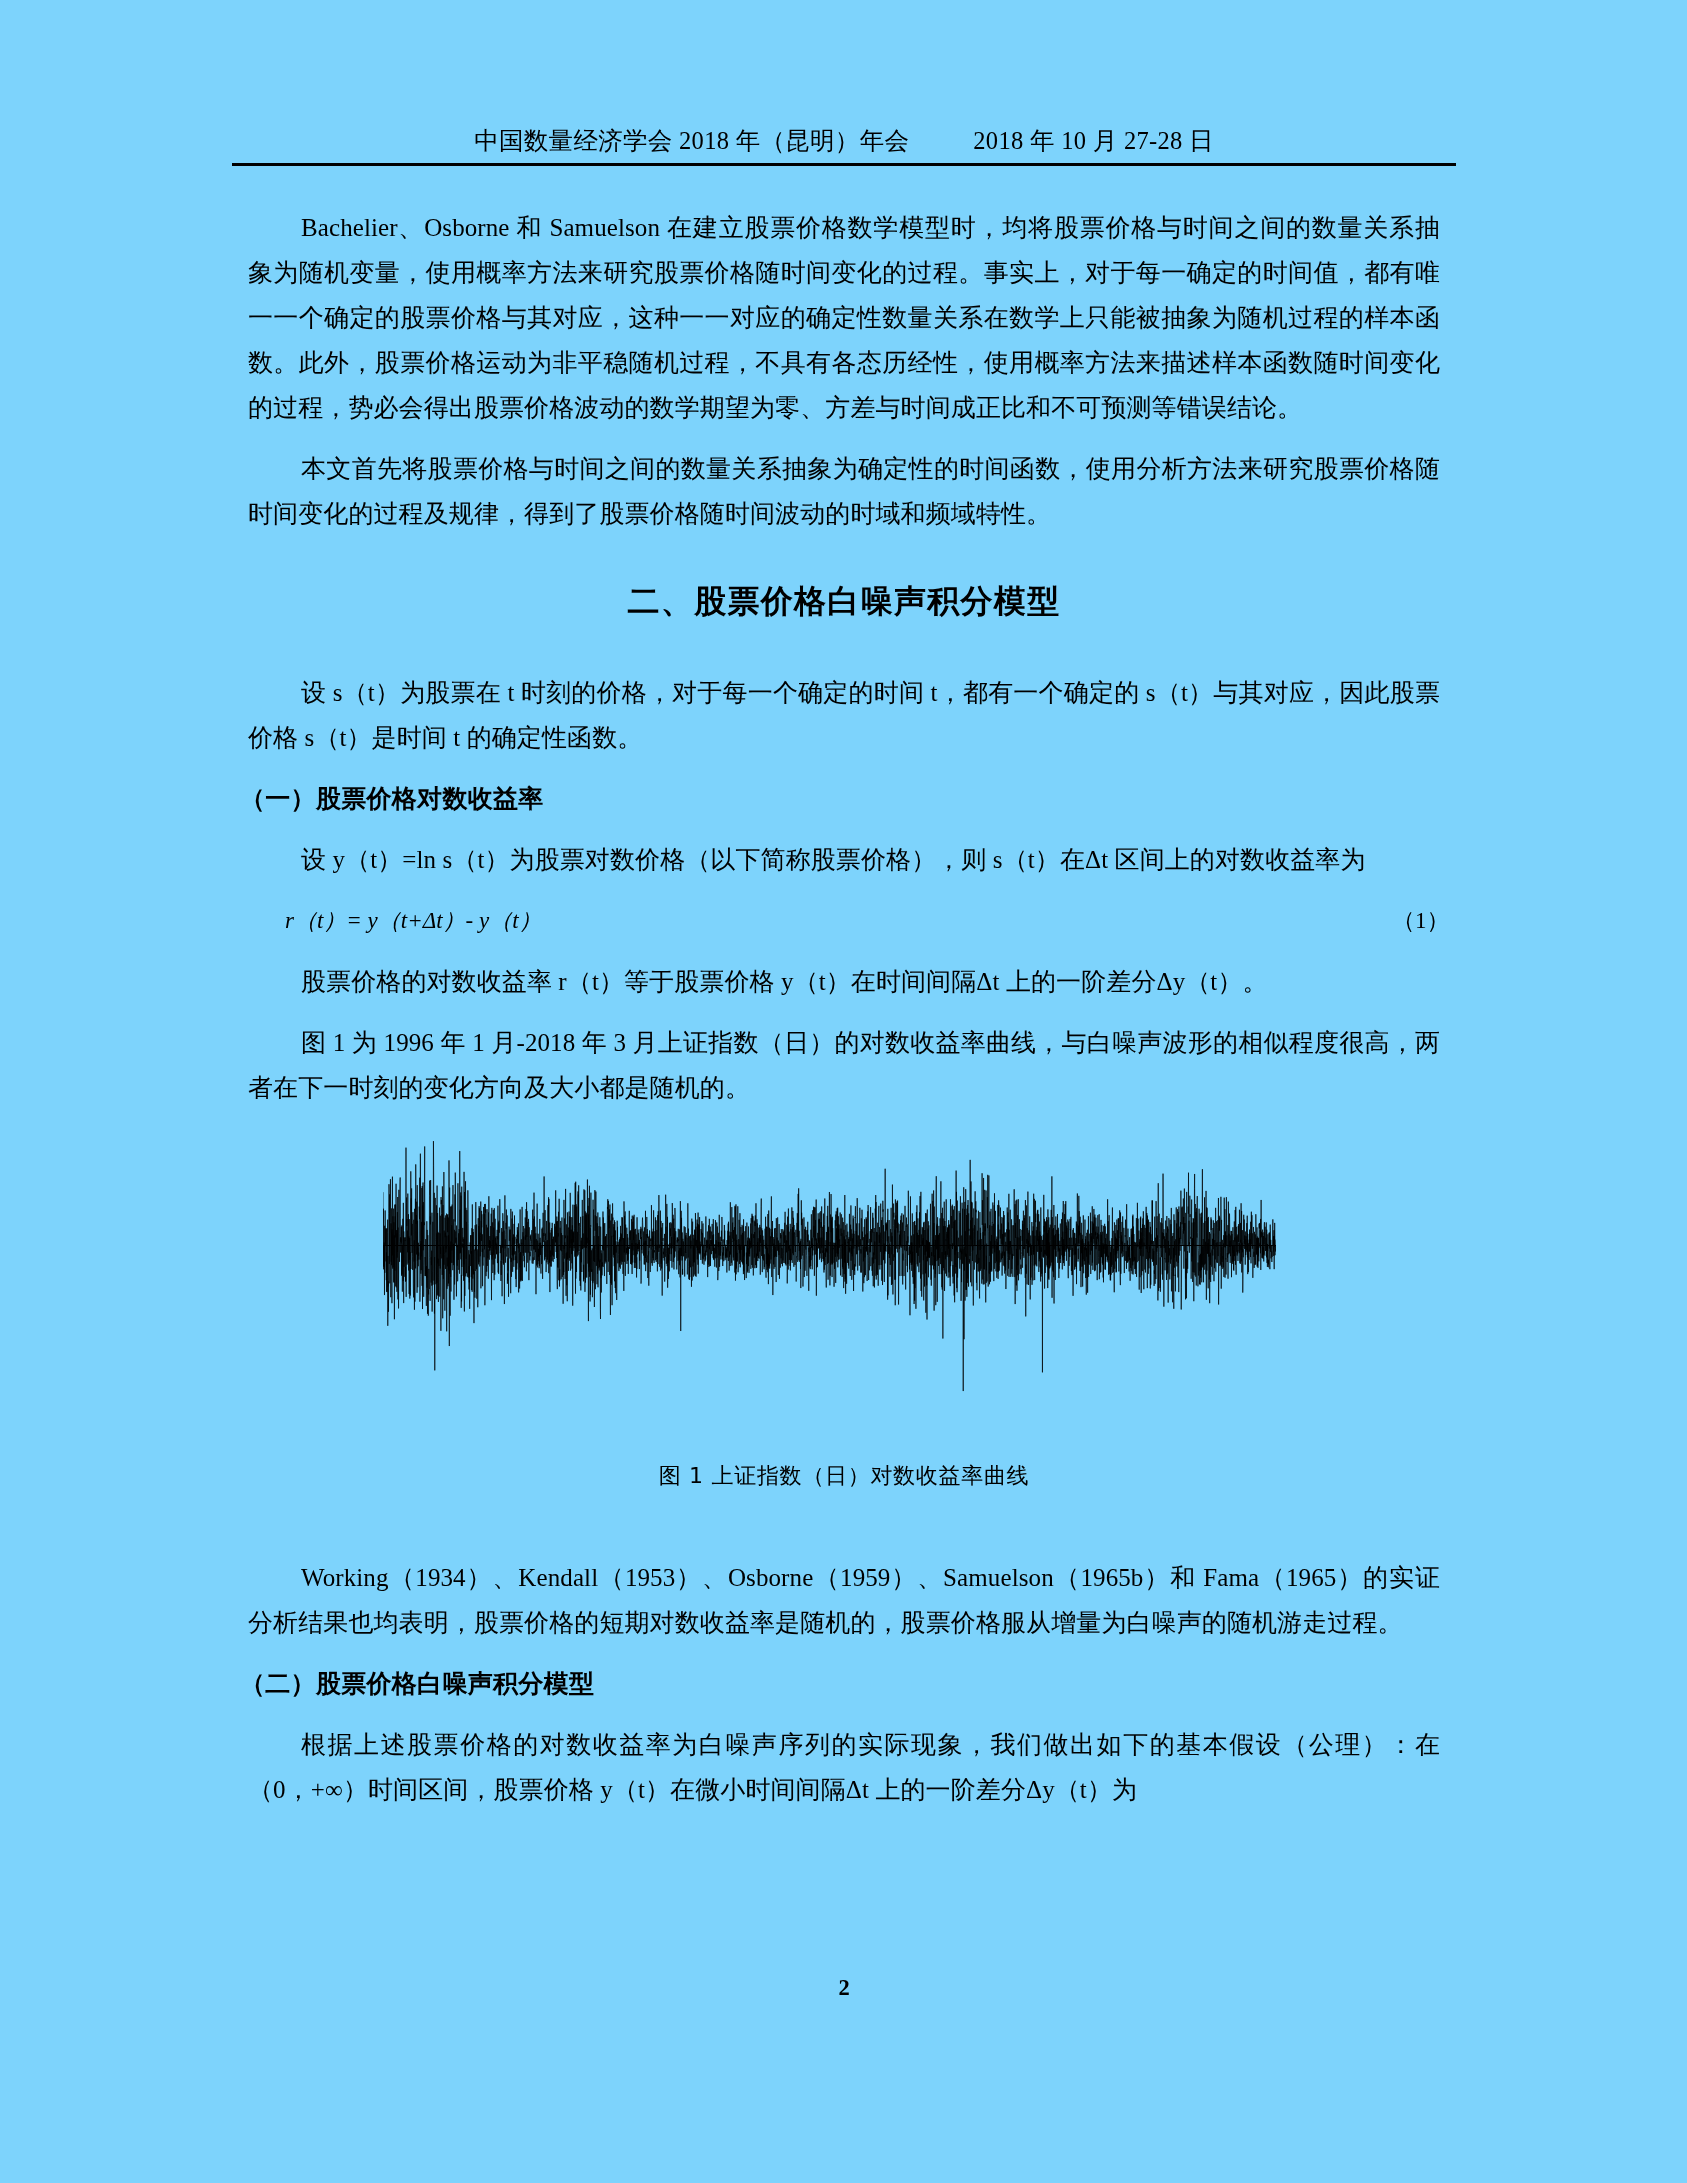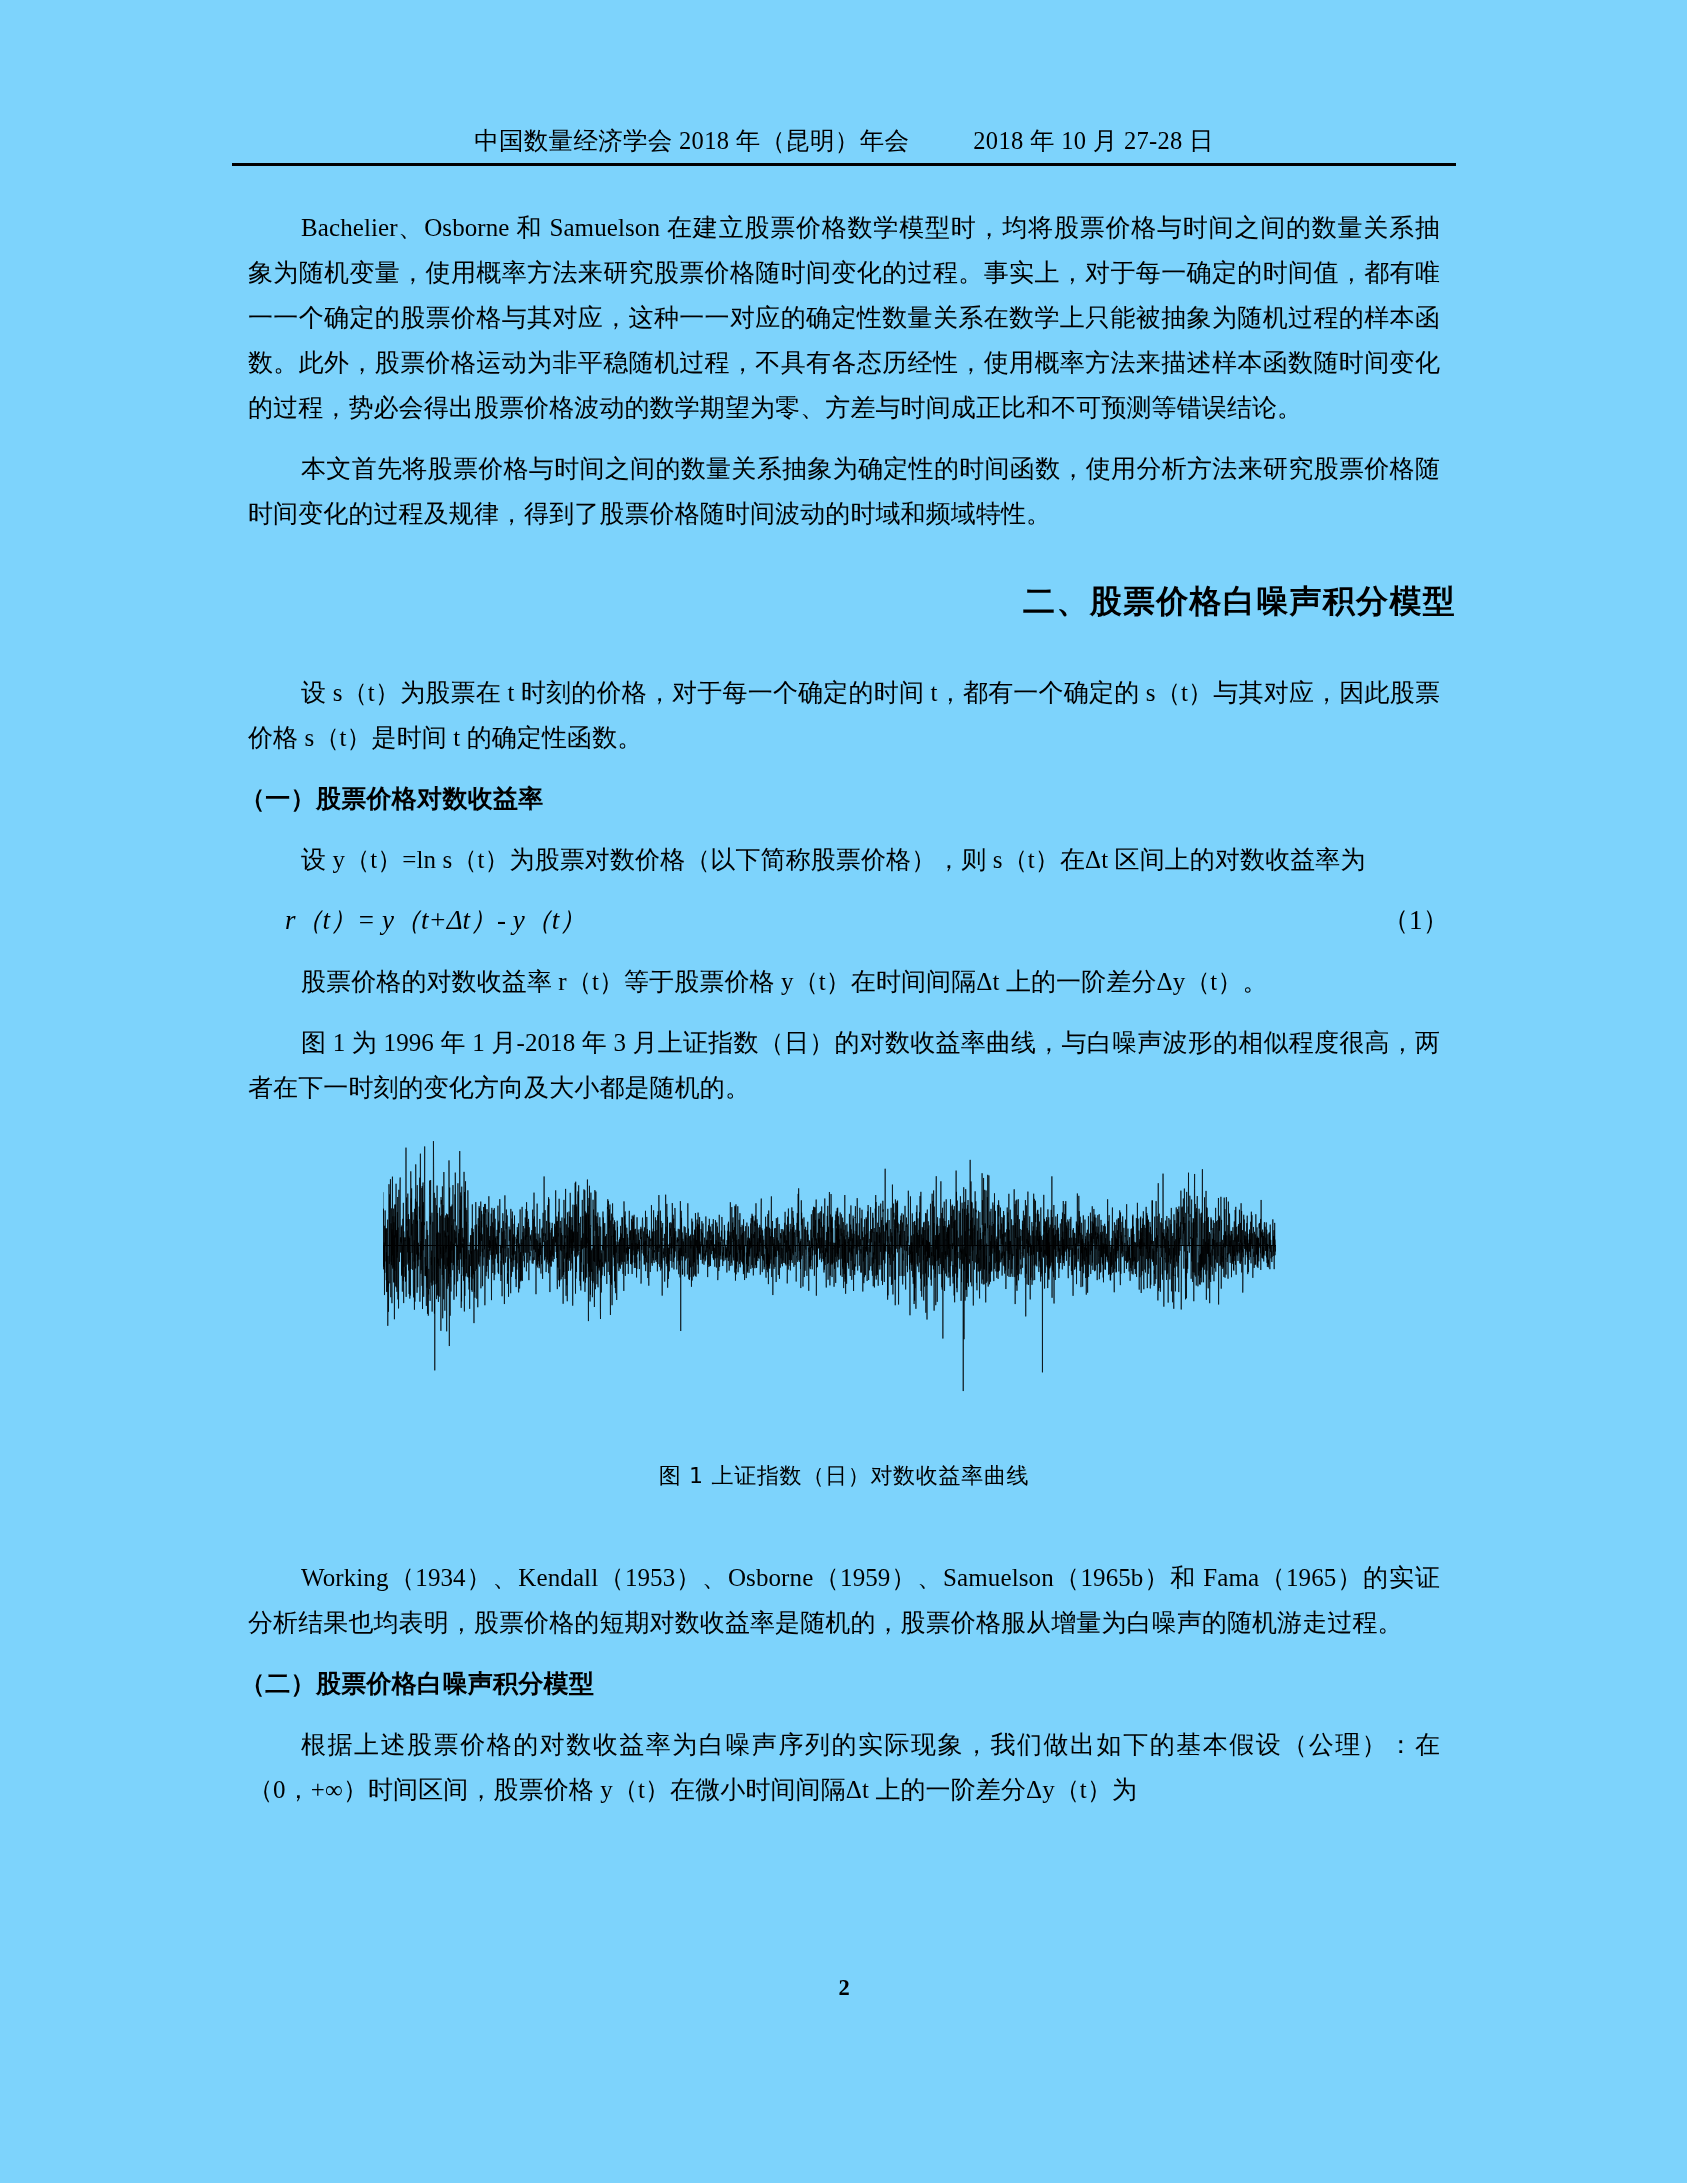--- a/index.html
+++ b/index.html
@@ -64,42 +64,42 @@
     font-size: 25px;
     line-height: 45px;
     text-align: justify;
     text-justify: inter-ideograph;
     text-indent: 53px;
     letter-spacing: 0.1px;
   }
 
   .sec-title {
     margin: 0;
-    text-align: right;
+    text-align: center;
     font-family: "DejaVu Sans", "Liberation Sans", sans-serif;
     font-weight: bold;
     font-size: 32px;
     line-height: 1.2;
     letter-spacing: 1.3px;
     padding-top: 30px;
     padding-bottom: 34px;
   }
 
   .sub-title {
     margin: 8px;
     font-family: "DejaVu Sans", "Liberation Sans", sans-serif;
     font-weight: bold;
     font-size: 25px;
     line-height: 45px;
     letter-spacing: 0.3px;
   }
 
   .eq-line {
     margin: 0;
-    font-size: 27px;
+    font-size: 23px;
     line-height: 45px;
     position: relative;
     padding-left: 53px;
     font-style: italic;
   }
   .eq-num {
     position: absolute;
     right: 6.6px;
     font-style: normal;
   }

